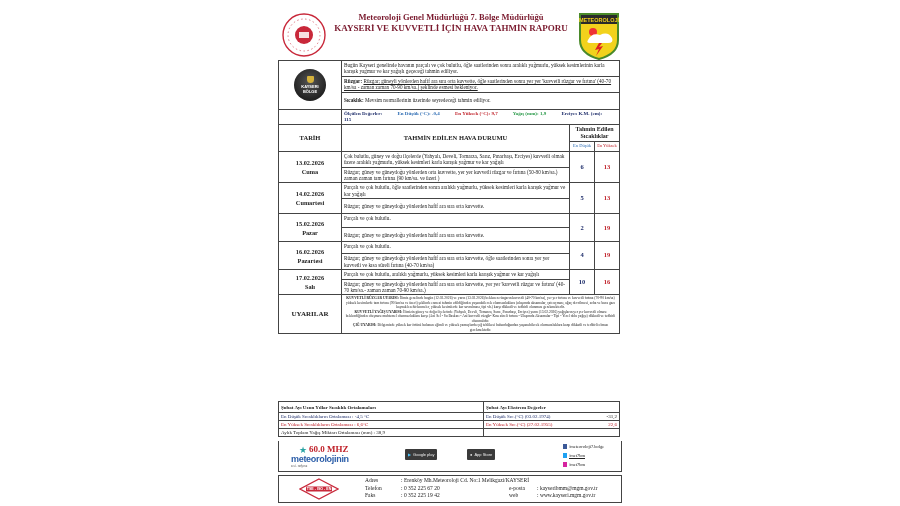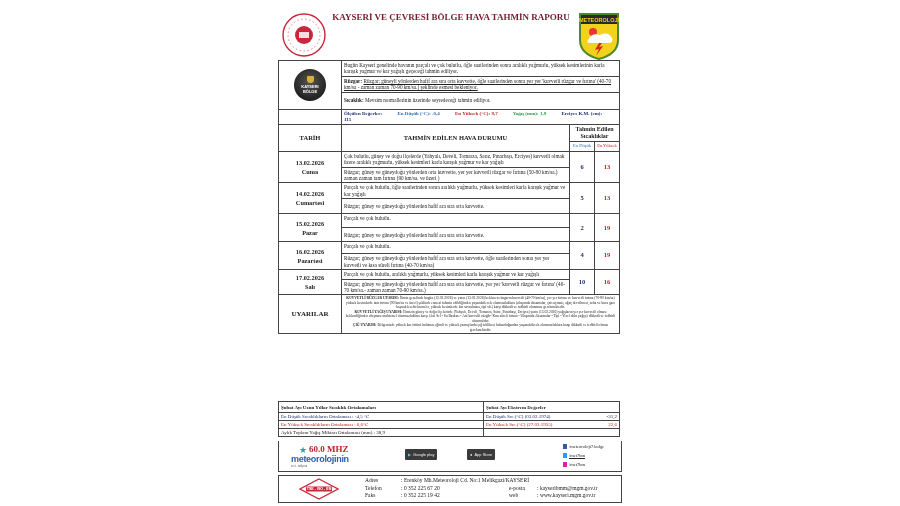--- a/index.html
+++ b/index.html
@@ -58,21 +58,22 @@
 <div class="page">
 
   <div class="hdr">
     <svg class="logo-left" viewBox="0 0 48 46">
       <circle cx="24" cy="23" r="21" fill="#fff" stroke="#c8283a" stroke-width="1.4"></circle>
       <circle cx="24" cy="23" r="16" fill="none" stroke="#c8283a" stroke-width="0.6" stroke-dasharray="1.5 2.5"></circle>
       <circle cx="24" cy="23" r="9" fill="#c8283a"></circle>
       <rect x="19" y="20" width="10" height="6" fill="#fff" opacity="0.85"></rect>
     </svg>
     <div class="titles">
-      <div class="t4">KAYSERİ VE ÇEVRESİ BÖLGE HAVA TAHMİN RAPORU</div>
+      <div class="t3">Meteoroloji Genel Müdürlüğü 7. Bölge Müdürlüğü</div>
+      <div class="t4">KAYSERİ VE KUVVETLİ İÇİN HAVA TAHMİN RAPORU</div>
     </div>
     <svg class="logo-right" viewBox="0 0 42 48">
       <path d="M2 2 H40 V28 Q40 42 21 47 Q2 42 2 28 Z" fill="#f2d21c" stroke="#4a8a2a" stroke-width="2"></path>
       <rect x="3" y="3" width="36" height="9" fill="#2a2a2a"></rect>
       <text x="21" y="10" font-size="5.5" fill="#f2d21c" text-anchor="middle" font-family="Liberation Sans, sans-serif" font-weight="bold">METEOROLOJİ</text>
       <circle cx="15" cy="20" r="4" fill="#e33"></circle>
       <path d="M10 28 Q14 20 22 23 Q30 19 34 26 Q36 31 30 31 H12 Q8 31 10 28Z" fill="#fff"></path>
       <path d="M21 31 L17 38 L21 37 L18 44 L25 34 L21 35 L24 31Z" fill="#d22"></path>
     </svg>
   </div>

